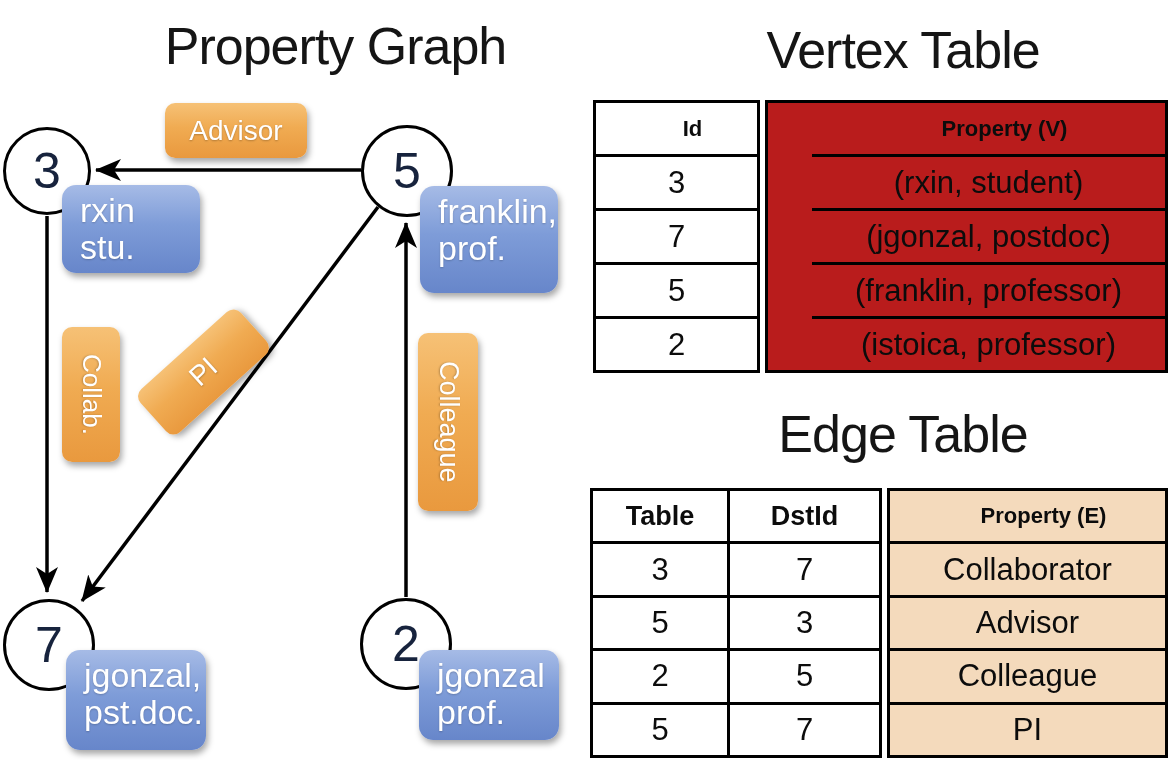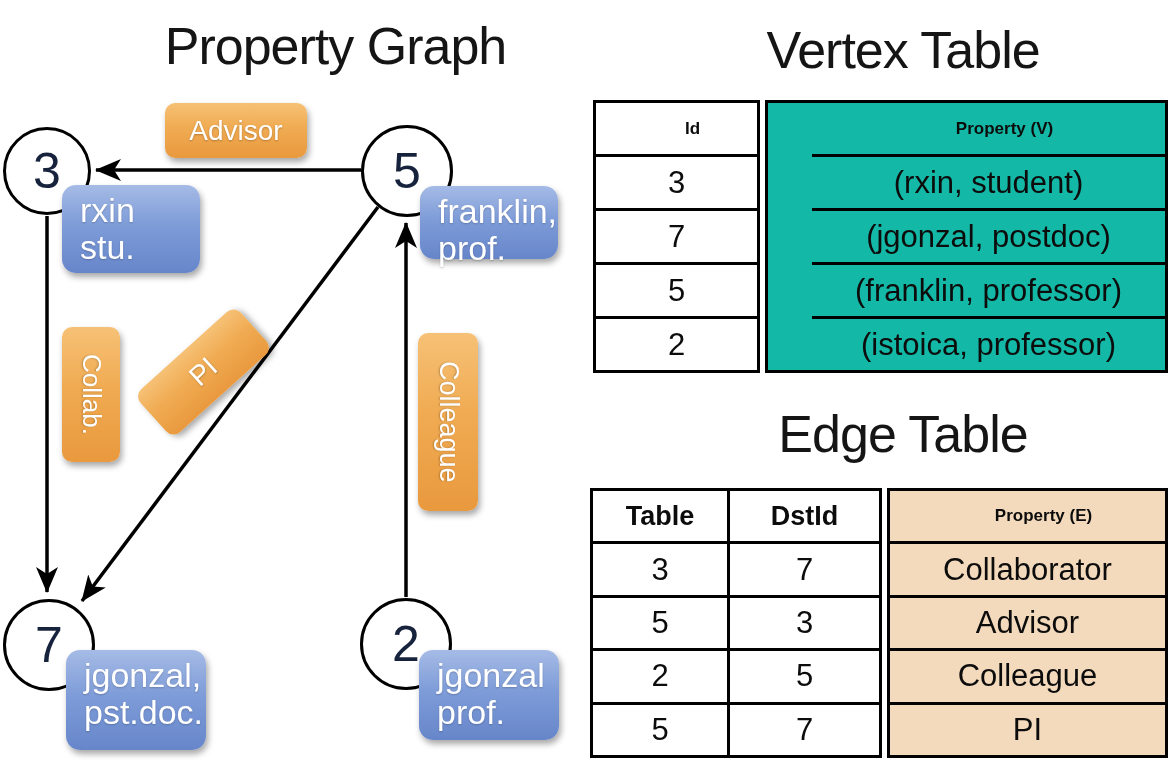--- a/index.html
+++ b/index.html
@@ -33,27 +33,27 @@
     display:flex;align-items:center;justify-content:center;
     font-size:28px;text-shadow:0 1px 2px rgba(0,0,0,.25);
   }
   .olabel .vtext{writing-mode:vertical-rl;text-orientation:mixed;}
   #pi-label{transform:rotate(-42deg);}
   
   .tbox{
     position:absolute;box-sizing:border-box;border:3px solid #000;
     display:flex;flex-direction:column;background:#fff;
   }
-  .tbox.bluefill{background:#14b8a6;padding-left:44px;}
+  .tbox.bluefill{background:#b91c1c;padding-left:44px;}
   .tbox.tanfill{background:#f4dabc;}
   .tbox .cell{
     flex:1;display:flex;align-items:center;justify-content:center;
     font-size:31px;color:#0c0c0c;
   }
-  .tbox .cell.hd{font-weight:bold;font-size:17px;margin-left:32px;}
+  .tbox .cell.hd{font-weight:bold;font-size:22px;margin-left:32px;}
   .tbox .erow{flex:1;display:flex;}
   .tbox .erow + .erow,.tbox .cell + .cell{border-top:3px solid #000;}
   .erow .c{
     display:flex;align-items:center;justify-content:center;
     font-size:31px;color:#0c0c0c;
   }
   .erow .c.src{width:134px;}
   .erow .c.dst{flex:1;border-left:3px solid #000;}
   .erow .c.hd{font-weight:bold;font-size:27px;}
 </style>
@@ -88,21 +88,21 @@
     <span>7</span>
   </div>
   <div class="node" style="left:360px;top:598px;width:92px;height:92px;">
     <span>2</span>
   </div>
 
   <div class="pbox" style="left:62px;top:185px;width:138px;height:88px;">
     <div>rxin</div>
     <div>stu.</div>
   </div>
-  <div class="pbox" style="left:420px;top:186px;width:138px;height:73px;">
+  <div class="pbox" style="left:420px;top:186px;width:138px;height:107px;">
     <div>franklin,</div>
     <div>prof.</div>
   </div>
   <div class="pbox" style="left:66px;top:650px;width:140px;height:100px;">
     <div>jgonzal,</div>
     <div>pst.doc.</div>
   </div>
   <div class="pbox" style="left:419px;top:650px;width:140px;height:90px;">
     <div>jgonzal</div>
     <div>prof.</div>

